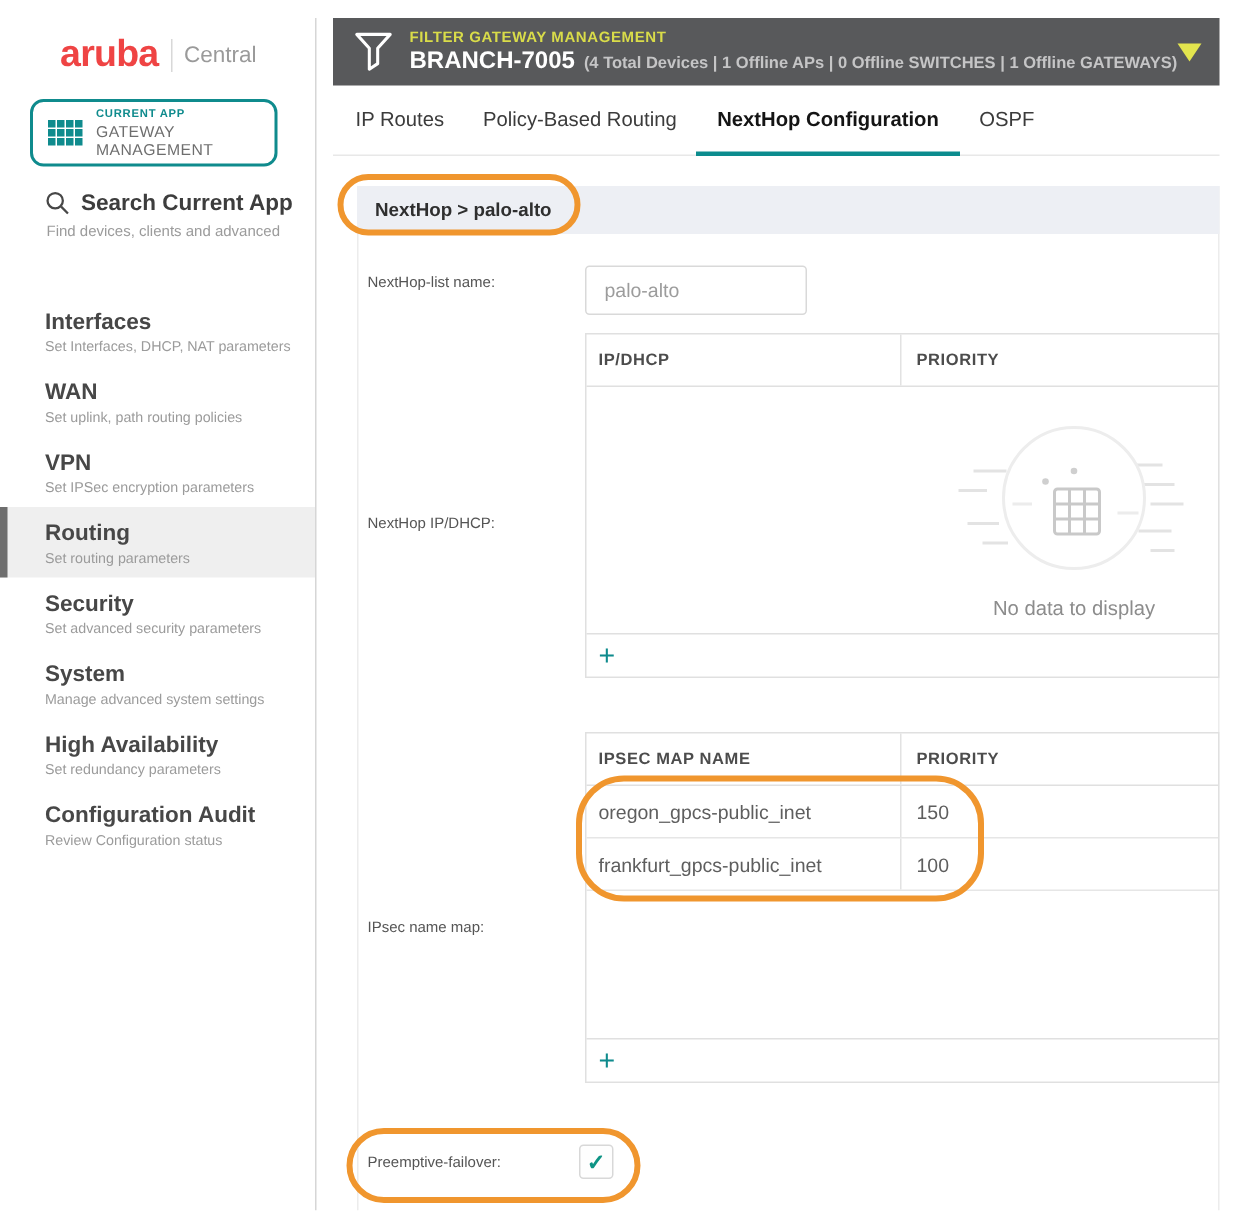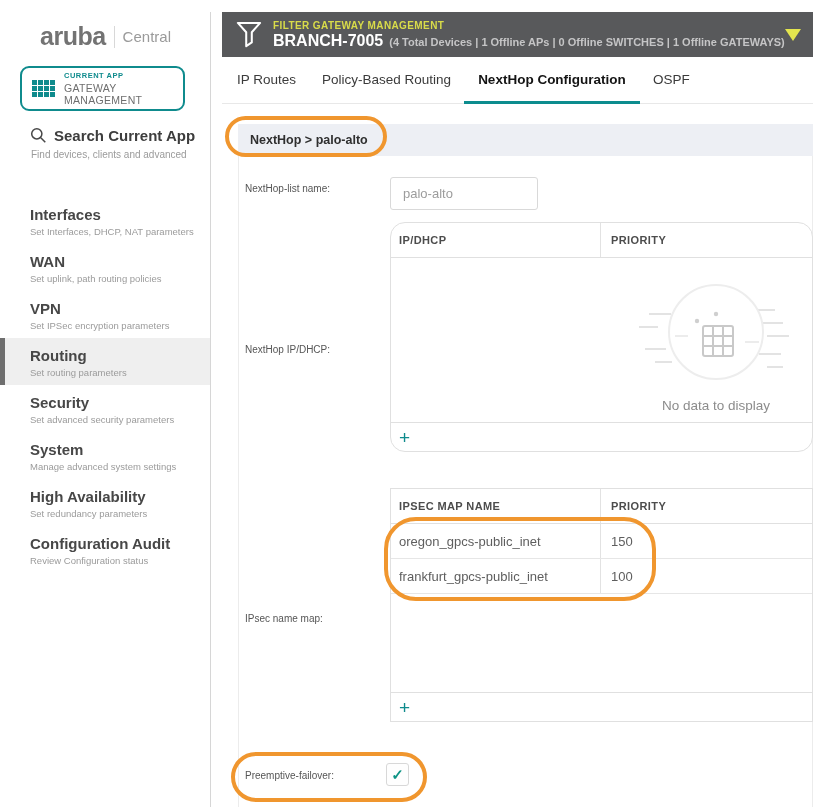--- a/index.html
+++ b/index.html
@@ -4,21 +4,21 @@
 <style>
   * { box-sizing: border-box; margin: 0; padding: 0; }
   html, body { width: 835px; height: 807px; overflow: hidden; background: #fff;
     font-family: "Liberation Sans", sans-serif; }
   #app { position: relative; width: 835px; height: 807px; background: #fff; }
 
   
   .sidebar { position: absolute; left: 0; top: 0; width: 211px; height: 807px; background: #fff; }
   .sidebar-divider { position: absolute; left: 210px; top: 12px; width: 1px; height: 795px; background: #d6d6d6; }
   .logo-row { position: absolute; left: 0; top: 22px; width: 211px; text-align: center; white-space: nowrap; }
-  .logo-aruba { font-size: 25px; font-weight: bold; color: #737373; letter-spacing: -0.5px; vertical-align: middle; }
+  .logo-aruba { font-size: 25px; font-weight: bold; color: #ef4444; letter-spacing: -0.5px; vertical-align: middle; }
   .logo-sep { display: inline-block; width: 1px; height: 22px; background: #d8d8d8; margin: 0 8px; vertical-align: middle; }
   .logo-suffix { font-size: 15px; color: #9a9a9a; vertical-align: middle; }
 
   .current-app { position: absolute; left: 20px; top: 66px; width: 165px; height: 45px;
     border: 2px solid #0f8b8d; border-radius: 9px; display: flex; align-items: center;
     padding-left: 10px; gap: 9px; background: #fff; cursor: pointer; }
   .grid-icon { display: grid; grid-template-columns: repeat(4, 5px); grid-auto-rows: 5px; gap: 1px; }
   .grid-icon span { background: #0f8b8d; }
   .current-app-text .eyebrow { font-size: 7.5px; font-weight: bold; color: #0f8b8d; letter-spacing: 0.5px; }
   .current-app-text .appname { font-size: 10.5px; color: #6e6e6e; letter-spacing: 0.3px; margin-top: 2px; }
@@ -198,21 +198,21 @@
   <div class="panel"></div>
 
   <div class="crumb-bar">
     <span class="crumb-text">NextHop &gt; palo-alto</span>
   </div>
 
   <div class="field-label" style="left:245px; top:183px;">NextHop-list name:</div>
   <input class="name-input" type="text" value="palo-alto" style="">
 
   <div class="field-label" style="left:245px; top:344px;">NextHop IP/DHCP:</div>
-  <div class="cfg-table" style="top:222px; height:230px;border-radius:15px;">
+  <div class="cfg-table" style="top:222px; height:230px;">
     <div class="t-head">
       <div class="hcell cell-a">IP/DHCP</div>
       <div class="hcell cell-b">PRIORITY</div>
     </div>
     <div class="t-body">
       <div class="empty-state">
         <svg width="170" height="116" viewBox="0 0 170 116">
           <line x1="18" y1="40" x2="40" y2="40" stroke="#e3e3e3" stroke-width="2"></line>
           <line x1="8" y1="53" x2="27" y2="53" stroke="#e3e3e3" stroke-width="2"></line>
           <line x1="14" y1="75" x2="35" y2="75" stroke="#e3e3e3" stroke-width="2"></line>

